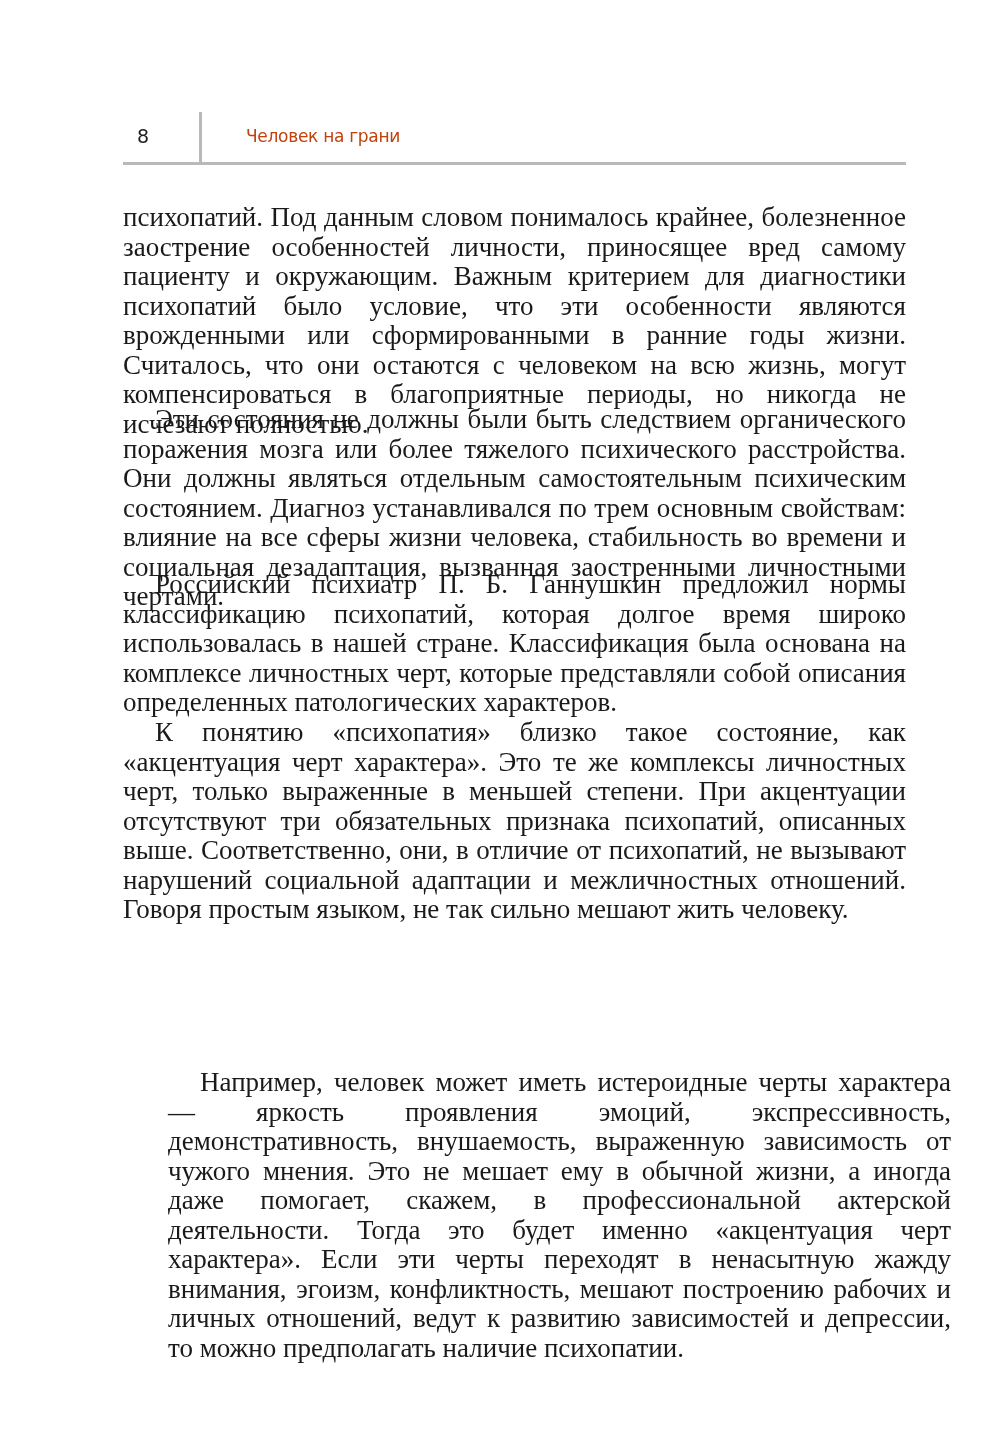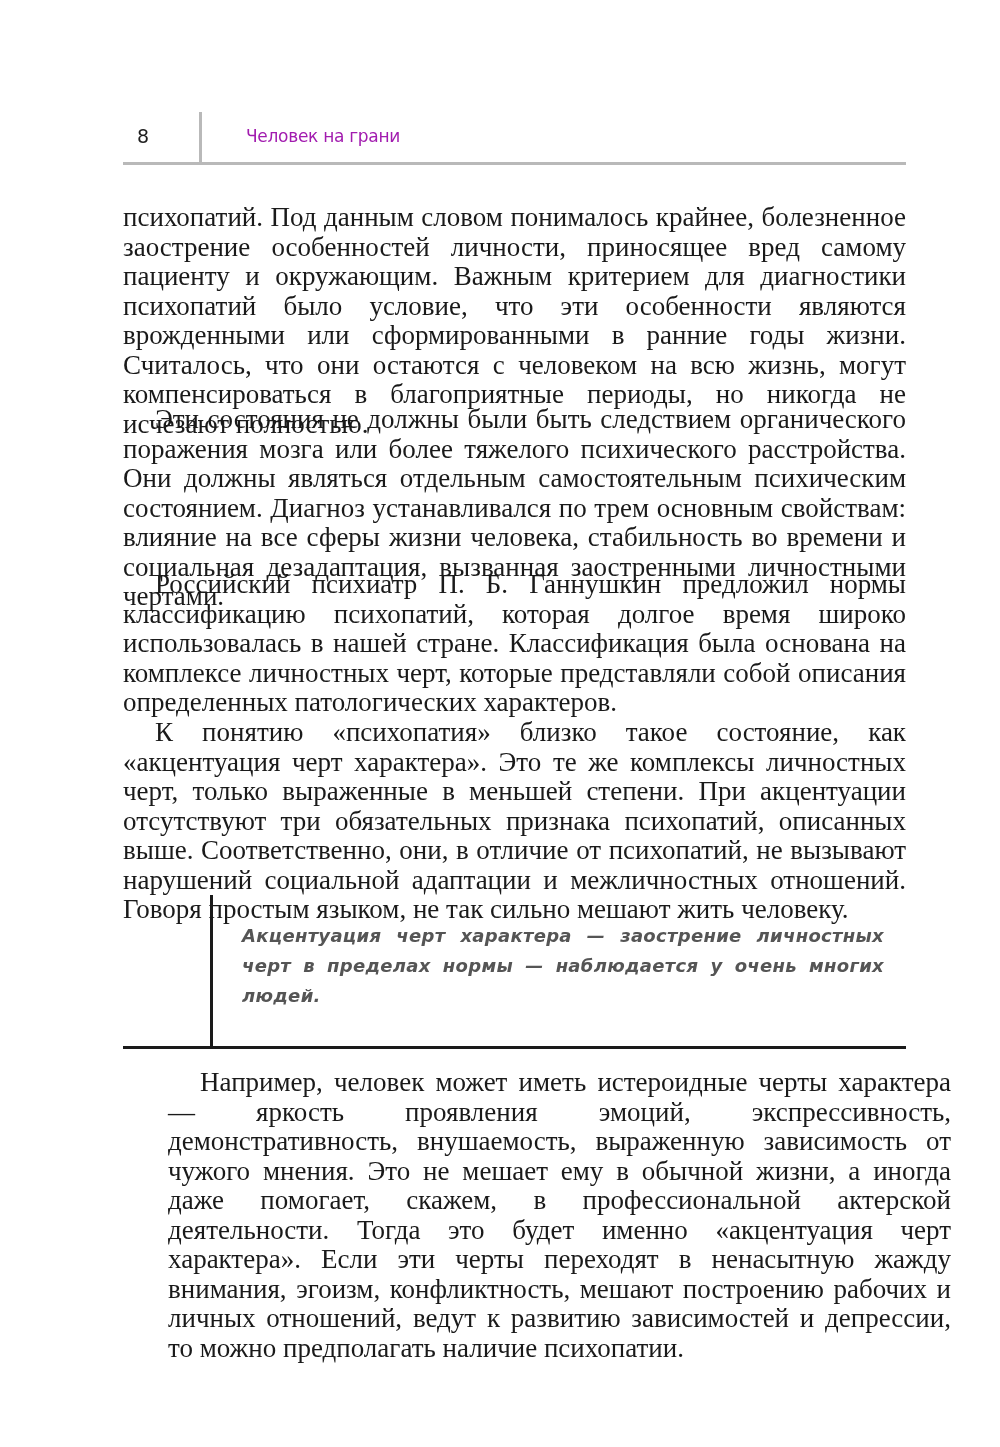--- a/index.html
+++ b/index.html
@@ -43,21 +43,21 @@
       width: 3px;
       height: 52px;
       background: #b9b9b9;
     }
     .header .running-title {
       position: absolute;
       left: 123px;
       top: 14px;
       font-family: "DejaVu Sans", sans-serif;
       font-size: 17px;
-      color: #a21caf;
+      color: #c2410c;
       letter-spacing: -0.3px;
     }
     
     .body-text {
       position: absolute;
       left: 123px;
       width: 783px;
       font-family: Liberation Serif, serif;
       font-size: 27px;
       line-height: 29.5px;
@@ -130,22 +130,18 @@
   </div>
 
   <div class="body-text" id="p3">
     <p>Российский психиатр П. Б. Ганнушкин предложил нормы классификацию психопатий, которая долгое время широко использовалась в нашей стране. Классификация была основана на комплексе личностных черт, которые пред­ставляли собой описания определенных патологических характеров.</p>
   </div>
 
   <div class="body-text" id="p4">
     <p>К понятию «психопатия» близко такое состояние, как «акцентуация черт характера». Это те же комплексы личностных черт, только выраженные в мень­шей степени. При акцентуации отсутствуют три обязательных признака пси­хопатий, описанных выше. Соответственно, они, в отличие от психопатий, не вызывают нарушений социальной адаптации и межличностных отноше­ний. Говоря простым языком, не так сильно мешают жить человеку.</p>
   </div>
 
-  <div class="callout">
-    <div class="vbar"></div>
-    <div class="quote">Акцентуация черт характера — заострение личностных черт в пределах нормы — наблюдается у очень многих людей.</div>
-  </div>
 
   <div class="body-text" id="p5">
     <p>Например, человек может иметь истероидные черты характера — яркость проявления эмоций, экспрессивность, демонстративность, внушаемость, выра­женную зависимость от чужого мнения. Это не мешает ему в обычной жизни, а иногда даже помогает, скажем, в профессиональной актерской деятельности. Тогда это будет именно «акцентуация черт характера». Если эти черты переходят в ненасытную жажду внимания, эгоизм, конфликтность, мешают построению рабочих и личных отношений, ведут к развитию зависимостей и депрессии, то можно предполагать наличие психопатии.</p>
   </div>
 
 </div>
 
 </body></html>

